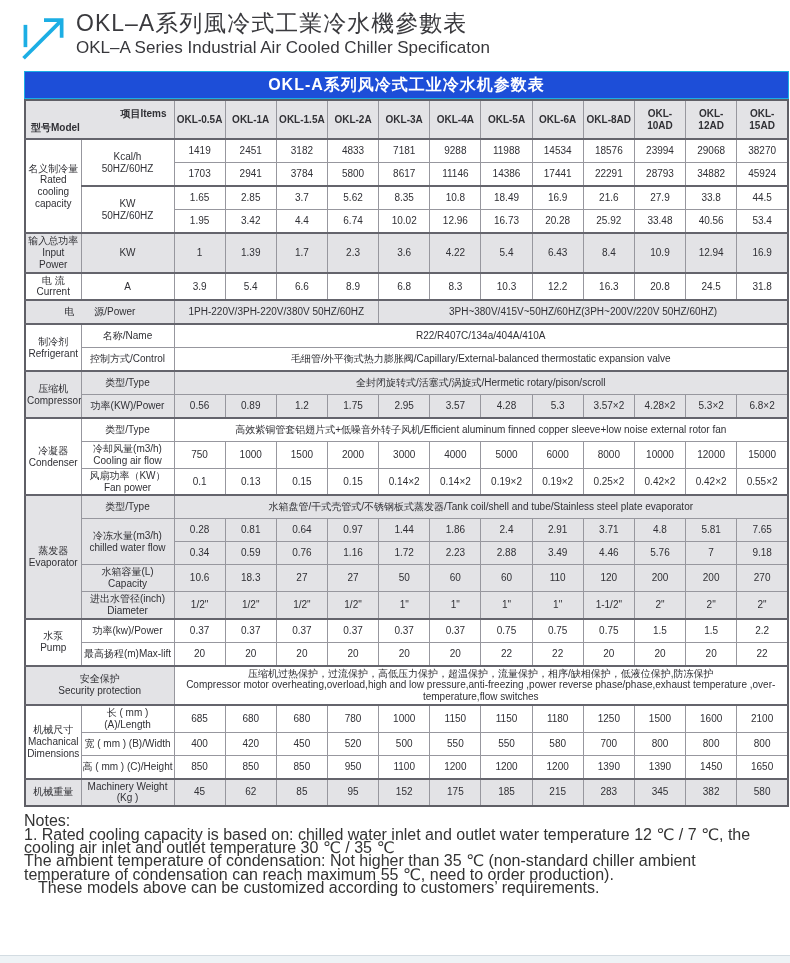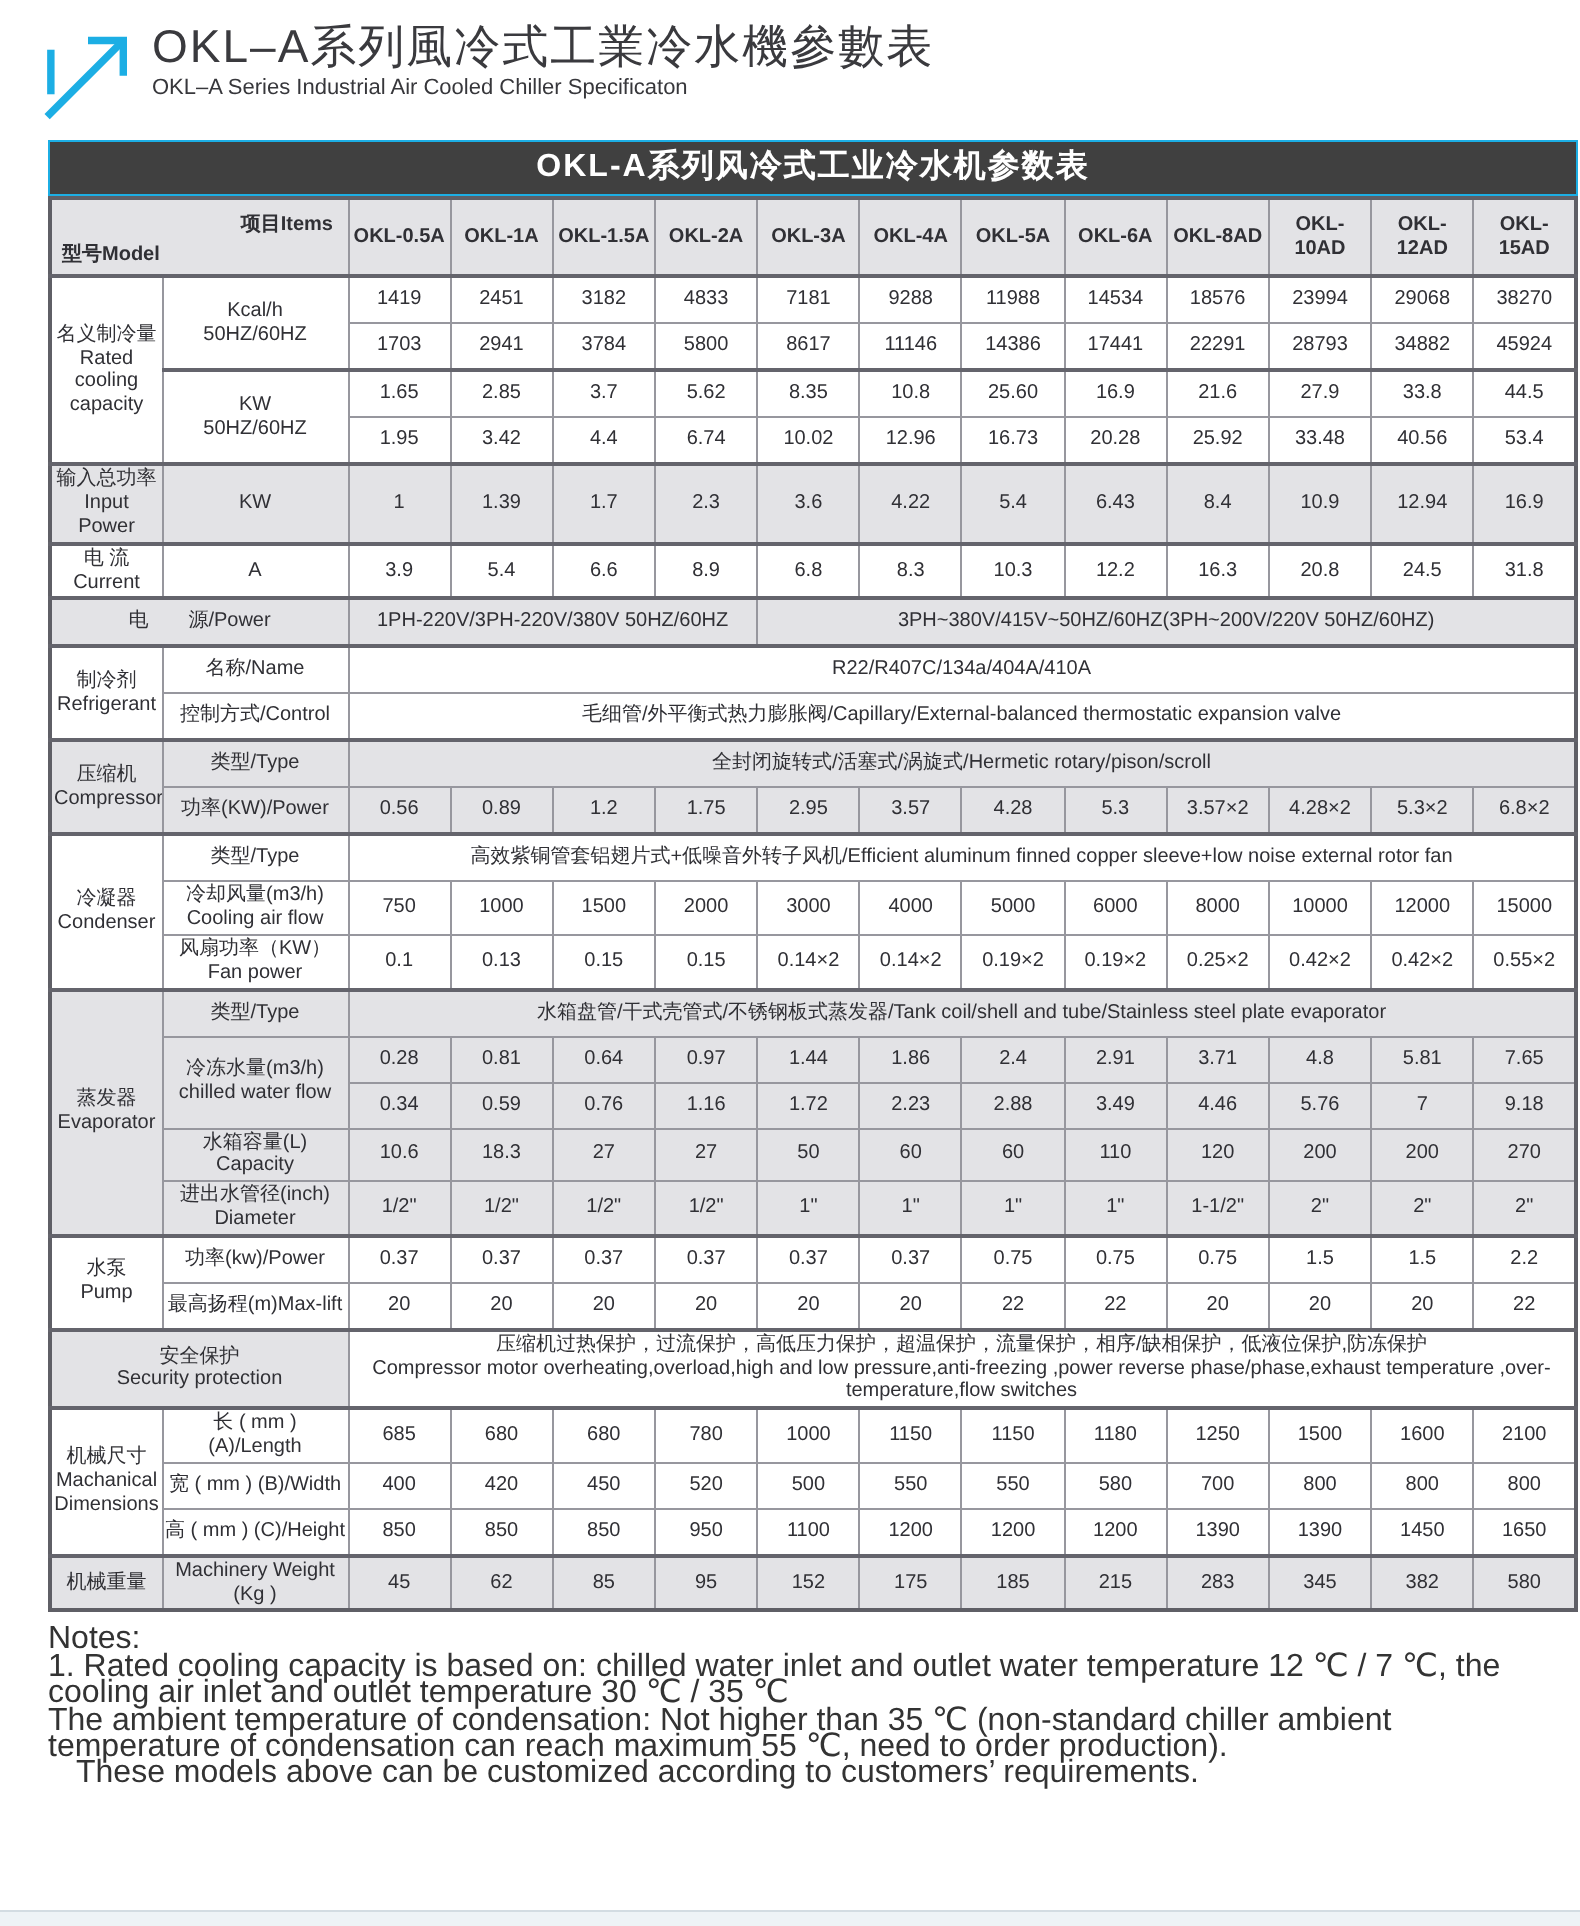--- a/index.html
+++ b/index.html
@@ -3,24 +3,24 @@
 <meta charset="utf-8">
 <style>
   html,body{margin:0;padding:0;background:#fff;}
   .page{position:relative;width:790px;height:963px;background:#ffffff;overflow:hidden;
         font-family:"Liberation Sans","DejaVu Sans",sans-serif;color:#2e2e33;}
   
   .masthead{display:flex;align-items:flex-start;padding:10px 0 4px 18px;}
   .brand{width:52px;height:52px;flex:0 0 52px;margin-right:6px;}
   .titles{padding-top:0;}
   .title-zh{font-size:23px;font-weight:400;color:#3a3a3e;letter-spacing:1px;line-height:1.15;margin:0;}
-  .title-en{font-size:11px;font-weight:400;color:#37373b;line-height:1.2;margin:2px 0 4px 0;}
+  .title-en{font-size:17px;font-weight:400;color:#37373b;line-height:1.2;margin:2px 0 4px 0;}
   
   .tablewrap{margin:4px 0 0 24px;width:765px;}
-  .banner{background:#404040;color:#ffffff;text-align:center;font-size:16px;font-weight:600;
+  .banner{background:#1d4ed8;color:#ffffff;text-align:center;font-size:16px;font-weight:600;
           height:26px;line-height:26px;letter-spacing:1px;border:1px solid #1caee4;}
   table.spec{border-collapse:collapse;table-layout:fixed;width:765px;border:2px solid #5f5f66;}
   table.spec th,table.spec td{border:1px solid #97979e;font-size:10px;text-align:center;
           vertical-align:middle;padding:1px 1px;white-space:pre-line;line-height:1.18;height:20px;
           overflow:hidden;color:#303035;}
   table.spec th{background:#e3e3e6;font-weight:600;font-size:10px;height:30px;}
   td.lab{font-size:10px;}
   td.item{font-size:9px;}
   td.val{font-size:10px;}
   td.left{text-align:left;padding:2px 5px;font-size:9.5px;}
@@ -135,21 +135,21 @@
           </tr>
           <tr class="sec">
             <td rowspan="2" class="item">KW
 50HZ/60HZ</td>
             <td class="val">1.65</td>
             <td class="val">2.85</td>
             <td class="val">3.7</td>
             <td class="val">5.62</td>
             <td class="val">8.35</td>
             <td class="val">10.8</td>
-            <td class="val">25.60</td>
+            <td class="val">18.49</td>
             <td class="val">16.9</td>
             <td class="val">21.6</td>
             <td class="val">27.9</td>
             <td class="val">33.8</td>
             <td class="val">44.5</td>
           </tr>
           <tr>
             <td class="val">1.95</td>
             <td class="val">3.42</td>
             <td class="val">4.4</td>

